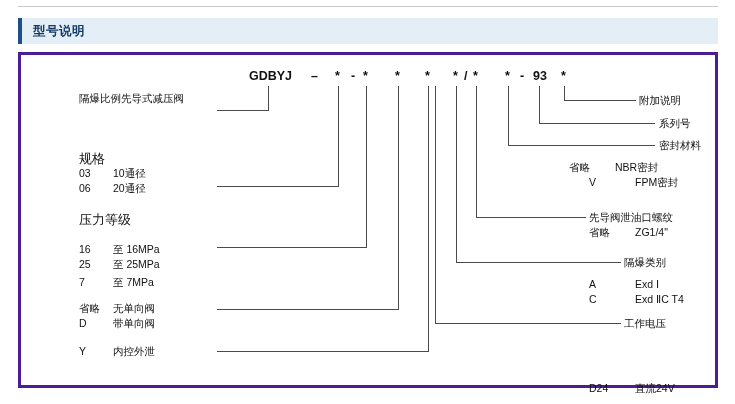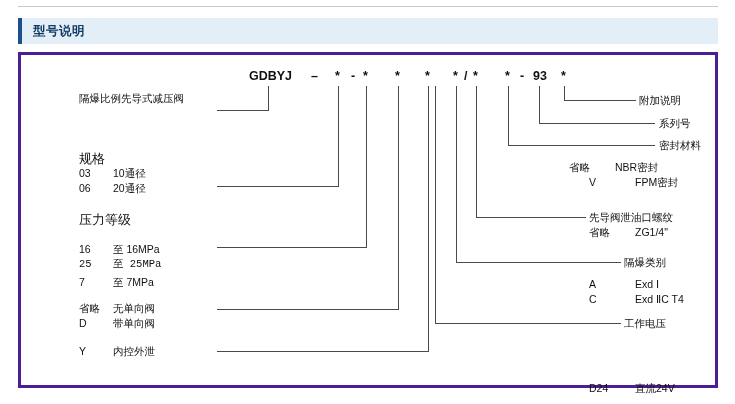--- a/index.html
+++ b/index.html
@@ -136,21 +136,21 @@
       <span class="k">06</span><span>20通径</span>
     </div>
 
     <div class="grp-title" style="left:58px;top:156px;">压力等级</div>
     <div class="lbl" style="left:58px;top:172px;margin-top:48px;">
       <span class="k">7</span><span>至 7MPa</span>
     </div>
     <div class="lbl" style="left:58px;top:187px;">
       <span class="k">16</span><span>至 16MPa</span>
     </div>
-    <div class="lbl" style="left:58px;top:202px;font-family:Liberation Mono, monospace;">
+    <div class="lbl" style="left:58px;top:202px;">
       <span class="k">25</span><span>至 25MPa</span>
     </div>
 
     <div class="lbl" style="left:58px;top:246px;">
       <span class="k">省略</span><span>无单向阀</span>
     </div>
     <div class="lbl" style="left:58px;top:261px;">
       <span class="k">D</span><span>带单向阀</span>
     </div>
 

